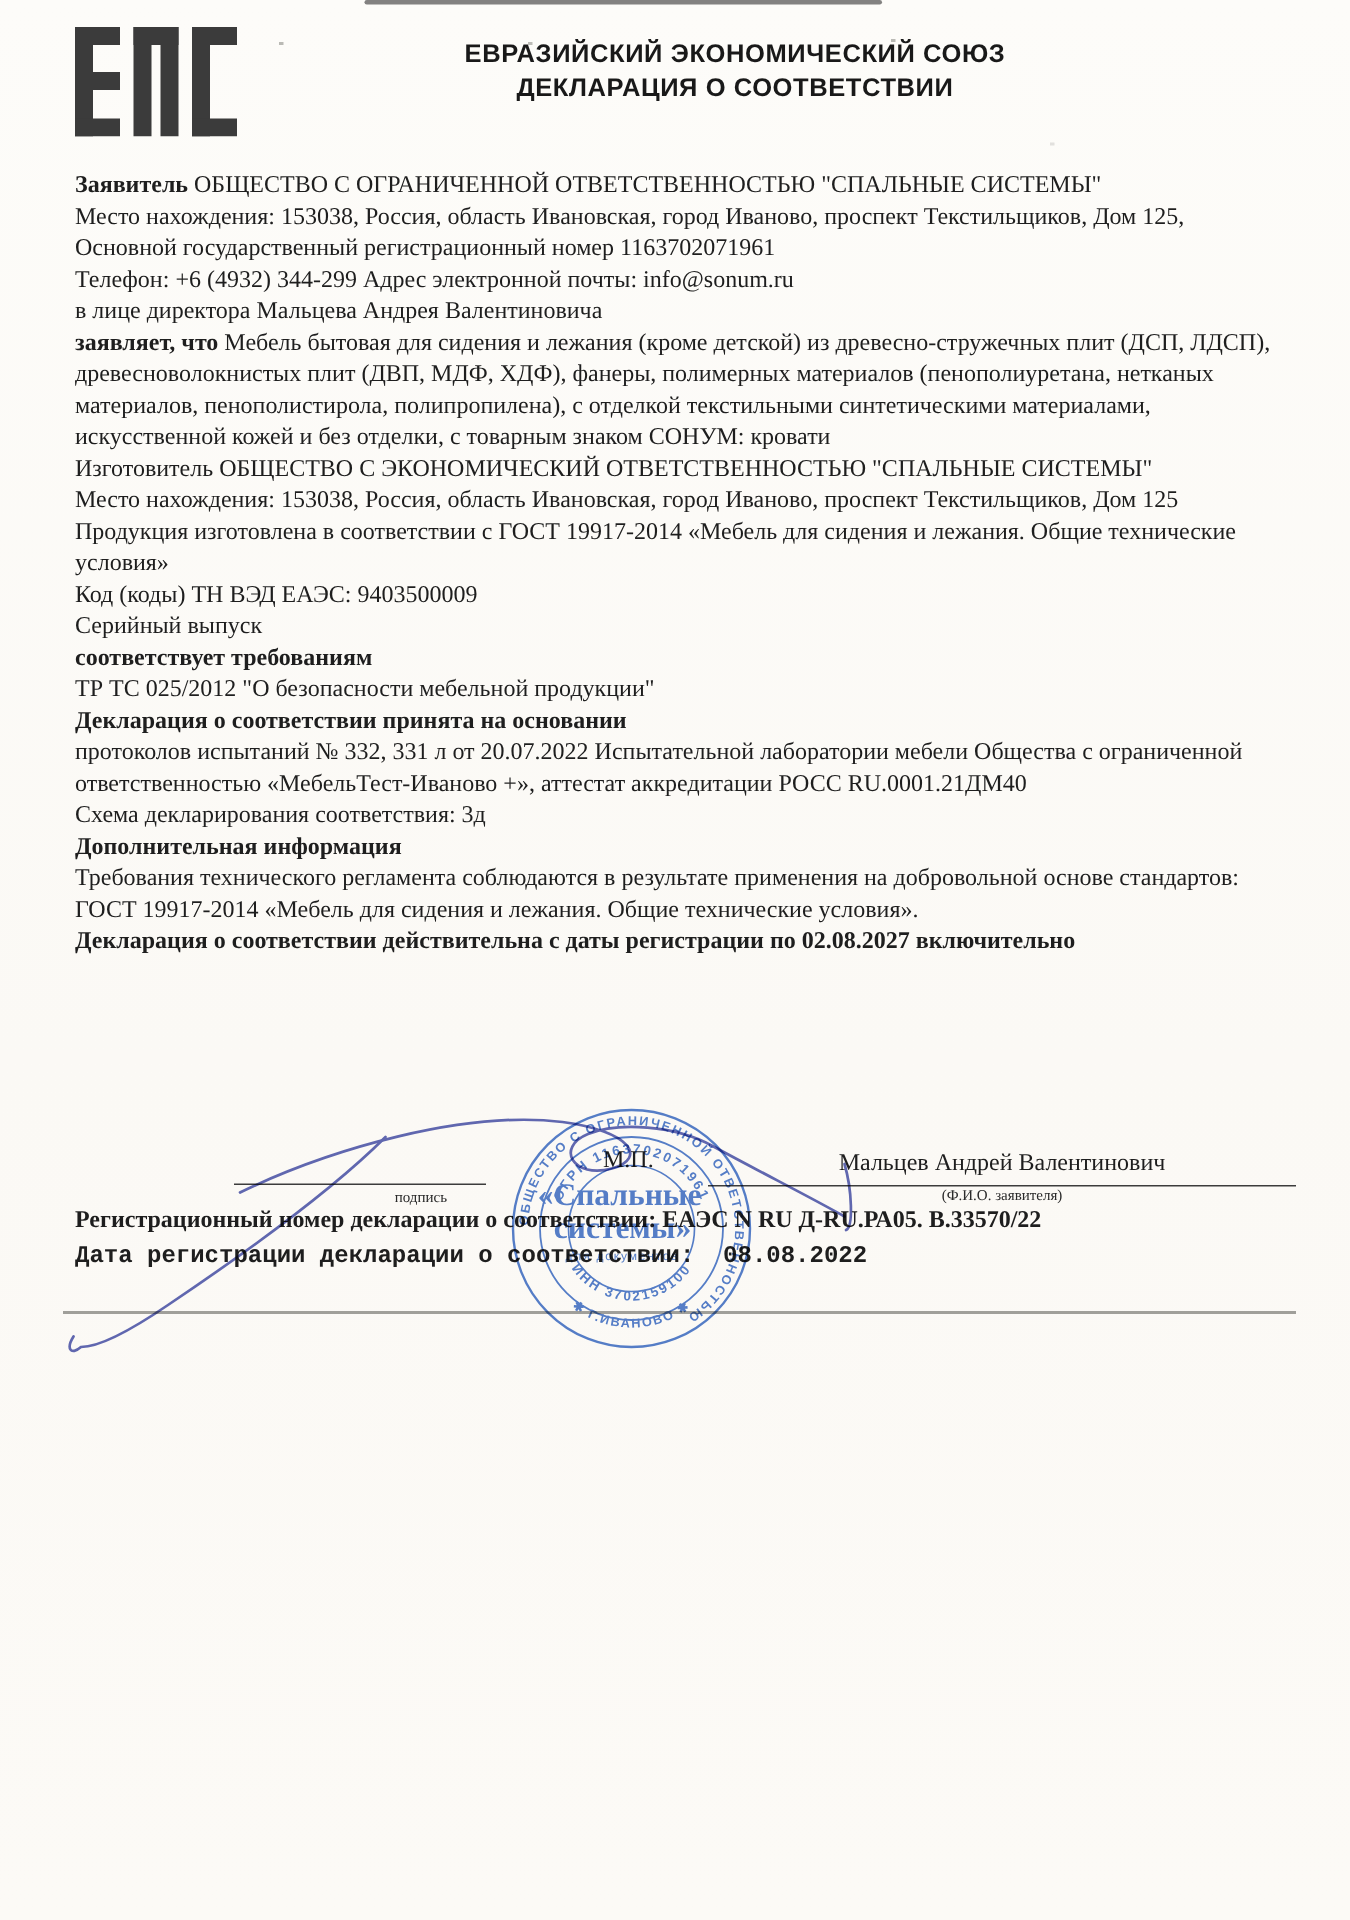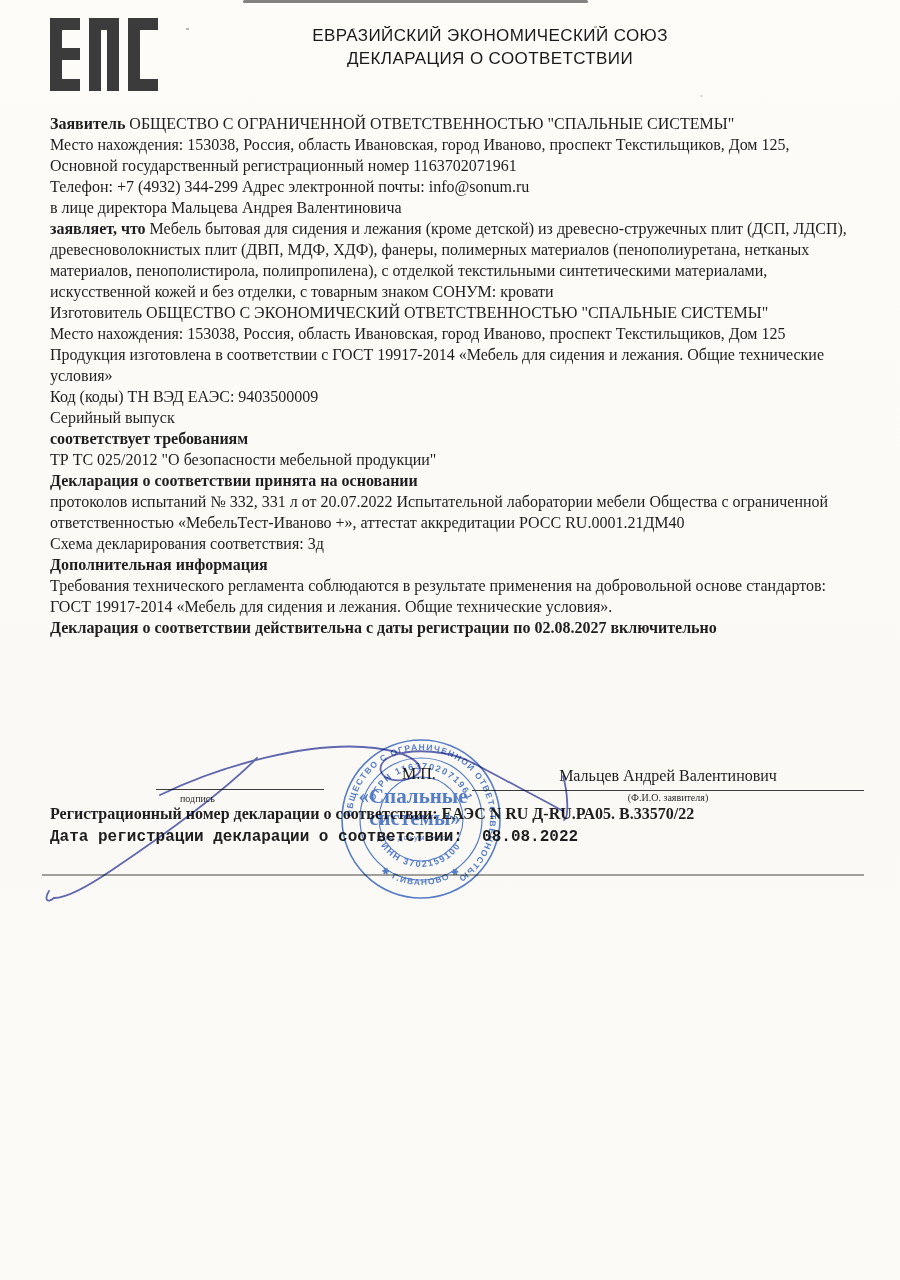--- a/index.html
+++ b/index.html
@@ -9,31 +9,31 @@
     font-family:"Liberation Serif", serif;color:#1e1e1e;overflow:hidden;
   }
   
   .top-smudge{position:absolute;left:243px;top:0;width:345px;height:3px;background:#4f4f4f;opacity:.7;border-radius:2px;}
   .noise{position:absolute;left:137px;top:27px;width:3px;height:2px;background:#7a7a76;opacity:.55;
     box-shadow:49px 1px 0 #85857f, 215px 1px 0 #8a8a84, 457px -1px 0 #85857f, 563px 68px 0 rgba(130,130,125,.4);}
   
   .eac-logo{position:absolute;left:50px;top:18px;}
   
   .titles{position:absolute;left:170px;top:24px;width:640px;text-align:center;
-    font-family:"Liberation Sans", sans-serif;font-weight:normal;font-size:17px;line-height:23px;
+    font-family:"Liberation Sans", sans-serif;font-weight:bold;font-size:17px;line-height:23px;
     color:#191919;letter-spacing:.4px;}
   
   .doc-body{position:absolute;left:50px;top:113px;width:818px;font-size:16px;line-height:21px;}
   .doc-body p{margin:0;white-space:pre-wrap;}
   .lead{font-weight:bold;}
   .gap-top{margin-top:21px;}
   .bold-line{font-weight:bold;}
   
   .sig-line{position:absolute;left:156px;top:789px;width:168px;border-top:1.5px solid #3c3c3c;}
-  .sig-caption{position:absolute;left:180px;top:793px;width:118px;text-align:left;font-size:10px;color:#2a2a2a;}
+  .sig-caption{position:absolute;left:180px;top:793px;width:118px;text-align:right;font-size:10px;color:#2a2a2a;}
   .mp{position:absolute;left:402px;top:765px;font-size:16px;}
   .fio-name{position:absolute;left:472px;top:767px;width:392px;text-align:center;font-size:16px;}
   .fio-line{position:absolute;left:472px;top:790px;width:392px;border-top:1.5px solid #3c3c3c;}
   .fio-caption{position:absolute;left:555px;top:792px;width:226px;text-align:center;font-size:10px;color:#2a2a2a;}
   .reg-number{position:absolute;left:50px;top:805px;width:800px;font-size:16px;font-weight:bold;white-space:pre-wrap;}
   .reg-date{position:absolute;left:50px;top:828px;width:800px;font-size:16px;font-weight:bold;white-space:pre-wrap;font-family:Liberation Mono, monospace;}
   .bottom-rule{position:absolute;left:42px;top:874px;width:822px;height:2px;background:#8f8f89;opacity:.85;}
   
   .stamp-svg{position:absolute;left:335px;top:733px;mix-blend-mode:multiply;opacity:.88;}
   .stamp-svg text, .stamp-svg textPath{fill:#3e6ec8;}
@@ -69,21 +69,21 @@
 
   <div class="titles">
     <div>ЕВРАЗИЙСКИЙ ЭКОНОМИЧЕСКИЙ СОЮЗ</div>
     <div>ДЕКЛАРАЦИЯ О СООТВЕТСТВИИ</div>
   </div>
 
   <div class="doc-body">
     <p><span class="lead">Заявитель</span><span> ОБЩЕСТВО С ОГРАНИЧЕННОЙ ОТВЕТСТВЕННОСТЬЮ "СПАЛЬНЫЕ СИСТЕМЫ"</span></p>
     <p>Место нахождения: 153038, Россия, область Ивановская, город Иваново, проспект Текстильщиков, Дом 125,</p>
     <p>Основной государственный регистрационный номер 1163702071961</p>
-    <p>Телефон: +7 (4932) 344-299 Адрес электронной почты: info@sonum.ru</p>
+    <p>Телефон: +6 (4932) 344-299 Адрес электронной почты: info@sonum.ru</p>
     <p>в лице директора Мальцева Андрея Валентиновича</p>
     <p><span class="lead">заявляет, что</span><span> Мебель бытовая для сидения и лежания (кроме детской) из древесно-стружечных плит (ДСП, ЛДСП), древесноволокнистых плит (ДВП, МДФ, ХДФ), фанеры, полимерных материалов (пенополиуретана, нетканых материалов, пенополистирола, полипропилена), с отделкой текстильными синтетическими материалами, искусственной кожей и без отделки, с товарным знаком СОНУМ: кровати</span></p>
     <p>Изготовитель ОБЩЕСТВО С ЭКОНОМИЧЕСКИЙ ОТВЕТСТВЕННОСТЬЮ "СПАЛЬНЫЕ СИСТЕМЫ"</p>
     <p>Место нахождения: 153038, Россия, область Ивановская, город Иваново, проспект Текстильщиков, Дом 125</p>
     <p>Продукция изготовлена в соответствии с ГОСТ 19917-2014 «Мебель для сидения и лежания. Общие технические условия»</p>
     <p>Код (коды) ТН ВЭД ЕАЭС: 9403500009</p>
     <p>Серийный выпуск</p>
     <p class="bold-line">соответствует требованиям</p>
     <p>ТР ТС 025/2012 "О безопасности мебельной продукции"</p>
     <p class="bold-line">Декларация о соответствии принята на основании</p>

